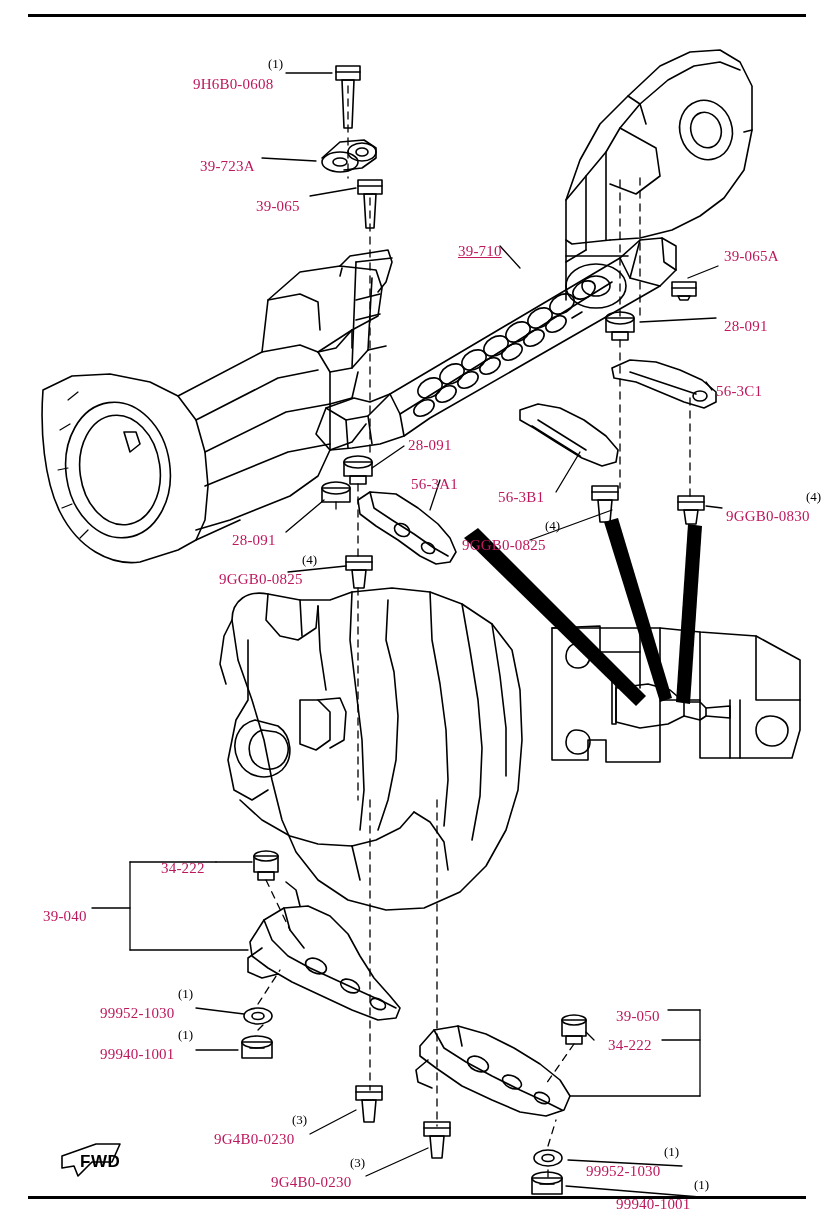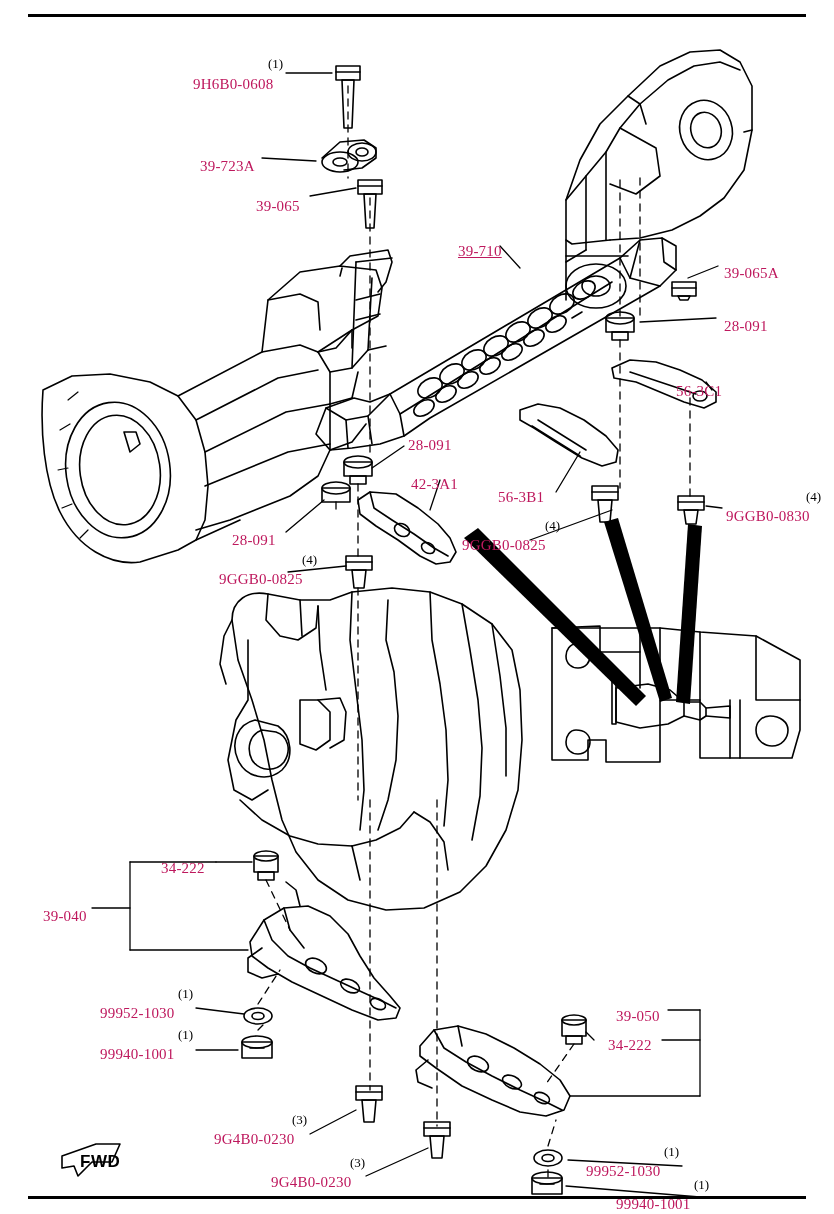--- a/index.html
+++ b/index.html
@@ -402,25 +402,25 @@
 
     </g>
   </svg>
 
   <div class="lbl" style="left:193px; top:76px;">9H6B0-0608</div>
   <div class="qty" style="left:268px; top:56px;">(1)</div>
 
   <div class="lbl" style="left:200px; top:158px;">39-723A</div>
   <div class="lbl" style="left:256px; top:198px;">39-065</div>
   <div class="lbl" style="left:458px; top:243px;text-decoration:underline;">39-710</div>
-  <div class="lbl" style="left:724px; top:265px;">39-065A</div>
+  <div class="lbl" style="left:724px; top:248px;">39-065A</div>
   <div class="lbl" style="left:724px; top:318px;">28-091</div>
-  <div class="lbl" style="left:676px; top:383px;">56-3C1</div>
+  <div class="lbl" style="left:716px; top:383px;">56-3C1</div>
   <div class="lbl" style="left:408px; top:437px;">28-091</div>
-  <div class="lbl" style="left:411px; top:476px;">42-3A1</div>
+  <div class="lbl" style="left:411px; top:476px;">56-3A1</div>
   <div class="lbl" style="left:498px; top:489px;">56-3B1</div>
 
   <div class="lbl" style="left:726px; top:508px;">9GGB0-0830</div>
   <div class="qty" style="left:806px; top:489px;">(4)</div>
 
   <div class="lbl" style="left:232px; top:532px;">28-091</div>
 
   <div class="lbl" style="left:462px; top:537px;">9GGB0-0825</div>
   <div class="qty" style="left:545px; top:518px;">(4)</div>
 

